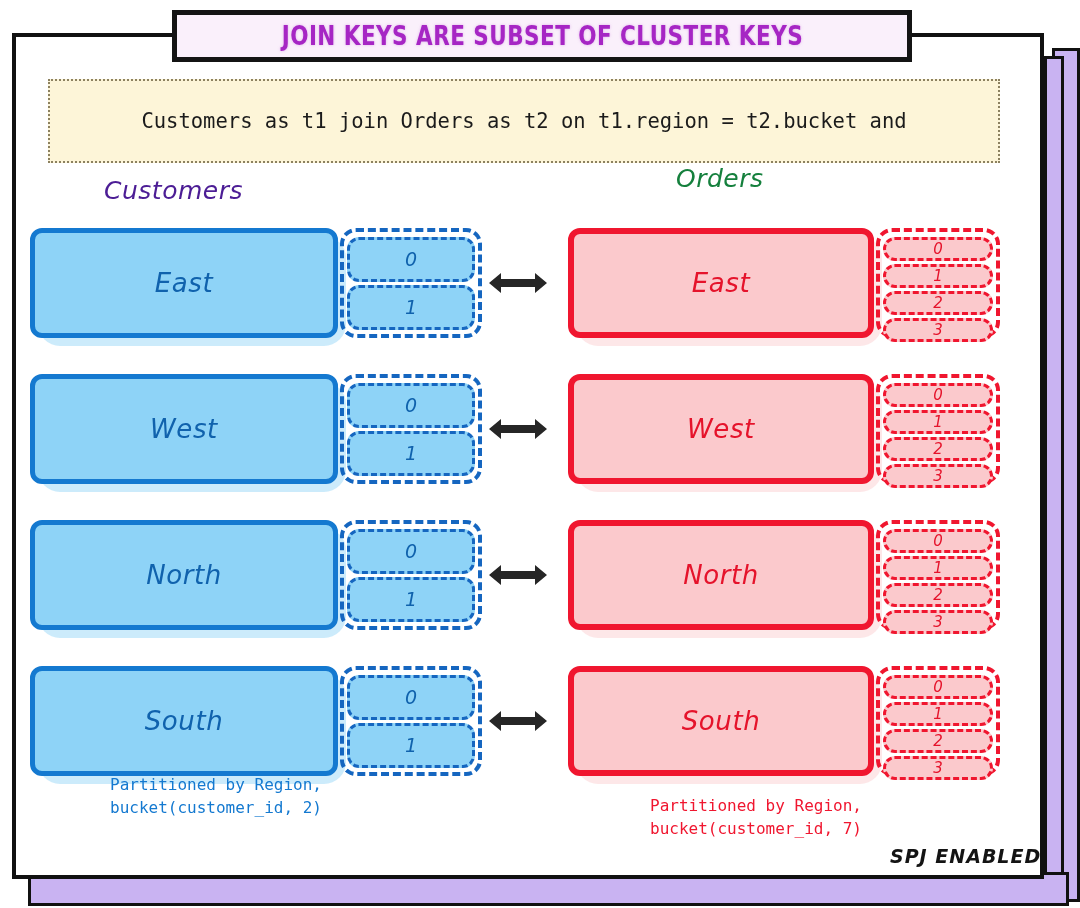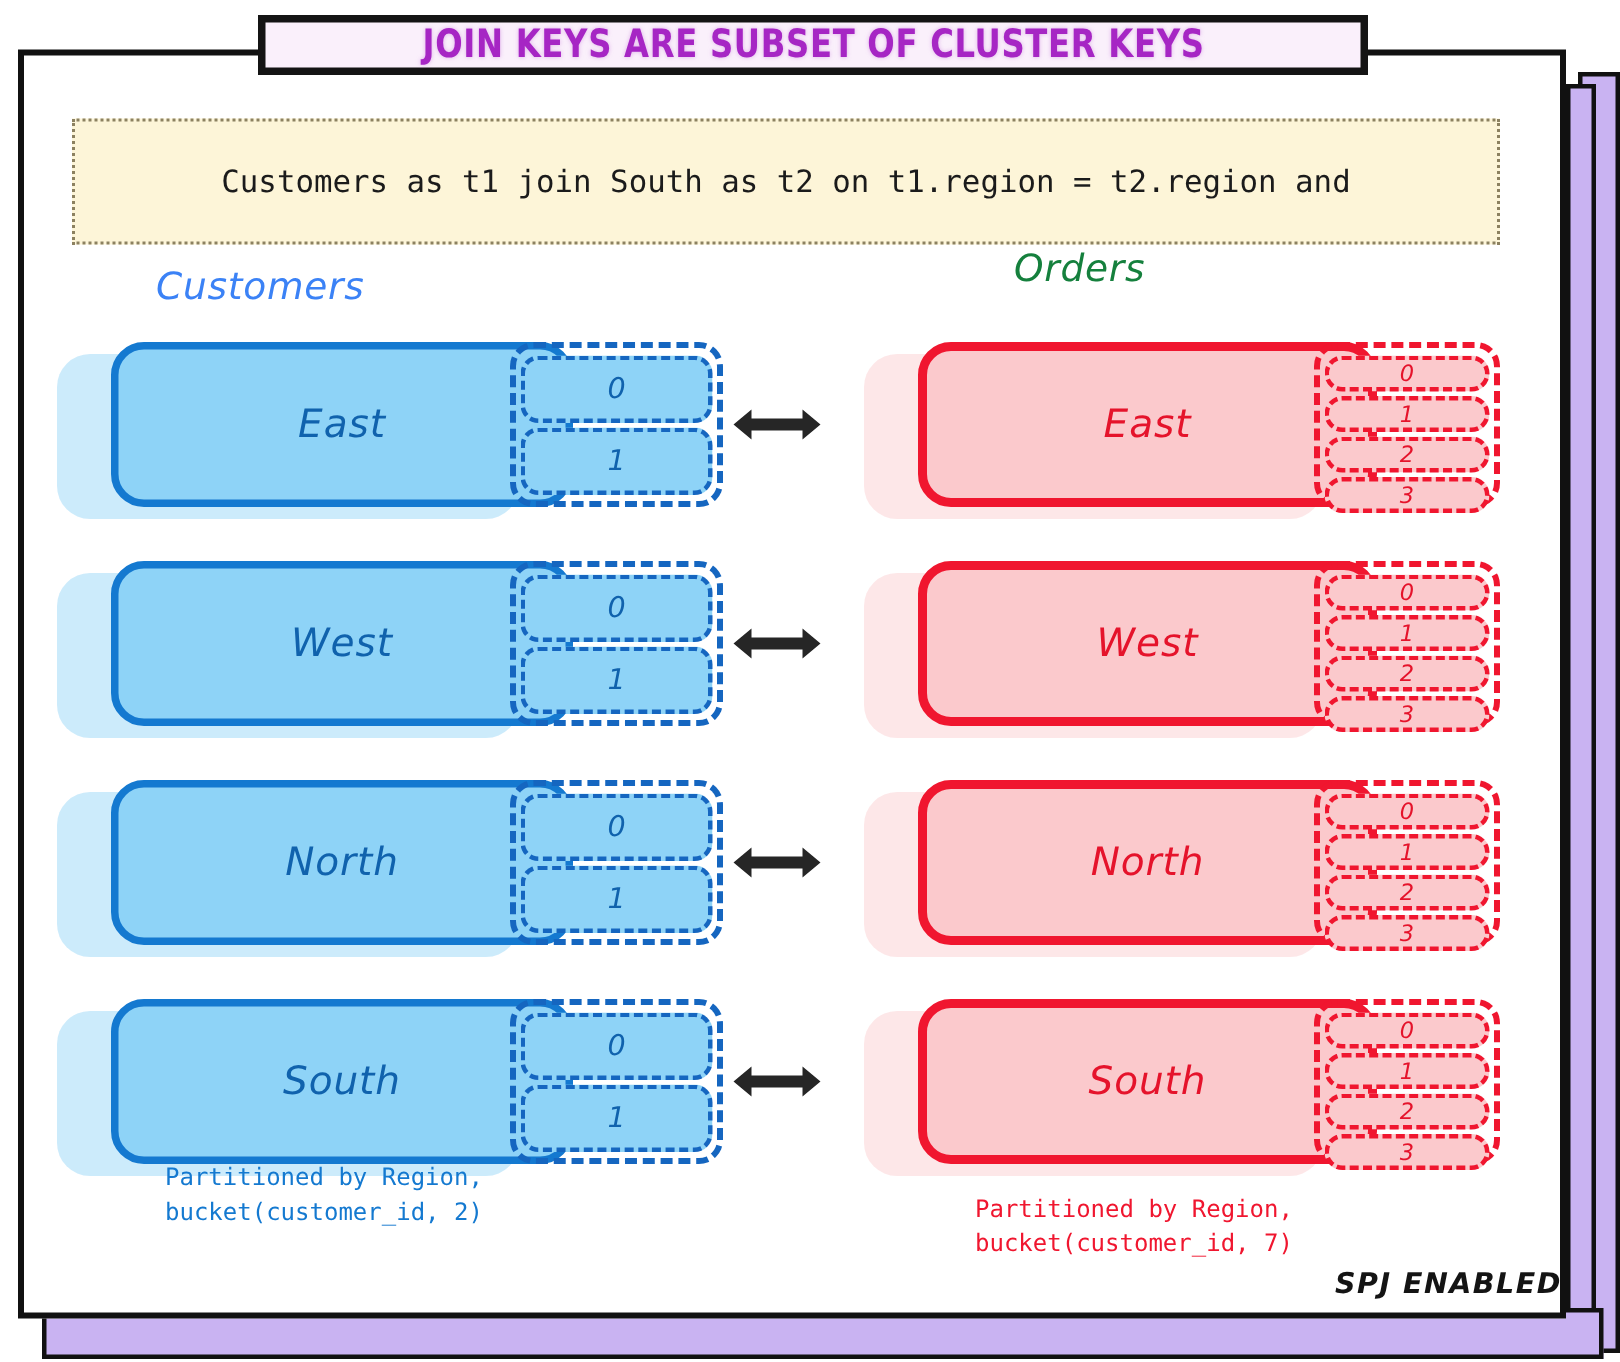--- a/index.html
+++ b/index.html
@@ -20,21 +20,21 @@
   
   .shadow-bottom{left:28px;top:872px;width:1035px;height:28px;}
 
   .card{
     position:absolute;left:12px;top:33px;width:1032px;height:846px;
     background:#ffffff;border:4px solid #111111;box-sizing:border-box;
   }
 
   
   .banner{
-    position:absolute;left:172px;top:10px;width:740px;height:40px;
+    position:absolute;left:172px;top:10px;width:740px;height:52px;
     background:#faf0fb;border:5px solid #141414;box-sizing:border-box;
     display:flex;align-items:center;justify-content:center;z-index:6;
   }
   .banner-text{
     color:#a626c4;font-family:"DejaVu Sans",sans-serif;
     font-weight:bold;font-size:26px;letter-spacing:.5px;
     font-stretch:condensed;transform:scaleX(.92);
     text-shadow:0 0 3px rgba(200,120,220,.55);
   }
 
@@ -49,32 +49,32 @@
     font-family:"DejaVu Sans Mono","Liberation Mono",monospace;
     font-size:20.5px;color:#1b1b1b;line-height:1.5;white-space:pre;
   }
 
   
   .heading{
     position:absolute;font-family:"DejaVu Sans",sans-serif;
     font-size:25px;font-style:italic;font-weight:500;letter-spacing:.5px;
     z-index:4;
   }
-  .heading.customers{left:104px;top:176px;color:#3b82f6;}
+  .heading.customers{left:104px;top:176px;color:#4c1d95;}
   .heading.orders{left:676px;top:164px;color:#15803d;}
 
   
   .row{position:absolute;height:110px;z-index:3;}
   .row.left{left:30px;width:450px;}
   .row.right{left:568px;width:432px;}
 
   
   .pill{
     position:absolute;left:0;top:0;height:100%;box-sizing:border-box;
-    border-radius:22px;display:flex;align-items:center;justify-content:center;margin-left:44px;
+    border-radius:12px;display:flex;align-items:center;justify-content:center;
   }
   .row.left  .pill{width:308px;background:#8ed3f7;border:5px solid #1479d0;}
   .row.right .pill{width:306px;background:#fbc9cc;border:6px solid #f0162f;}
 
   .pill-label{
     font-family:"DejaVu Sans",sans-serif;font-style:italic;
     font-size:26px;letter-spacing:.6px;
   }
   .row.left  .pill-label{color:#1062ad;}
   .row.right .pill-label{color:#e5132b;}
@@ -136,21 +136,21 @@
   <div class="shadow-purple shadow-right2"></div>
   <div class="shadow-purple shadow-bottom"></div>
 
   <div class="card"></div>
 
   <div class="banner">
     <span class="banner-text">JOIN KEYS ARE SUBSET OF CLUSTER KEYS</span>
   </div>
 
   <div class="sqlbox">
-    <span class="sql-line">Customers as t1 join South as t2 on t1.region = t2.region and</span>
+    <span class="sql-line">Customers as t1 join Orders as t2 on t1.region = t2.bucket and</span>
   </div>
 
   <div class="heading customers">Customers</div>
   <div class="heading orders">Orders</div>
 
   <div id="rows-layer">
       <div class="row left" style="top: 228px;">
         <div class="pill-ghost"></div>
         <div class="pill">
           <span class="pill-label">East</span>

